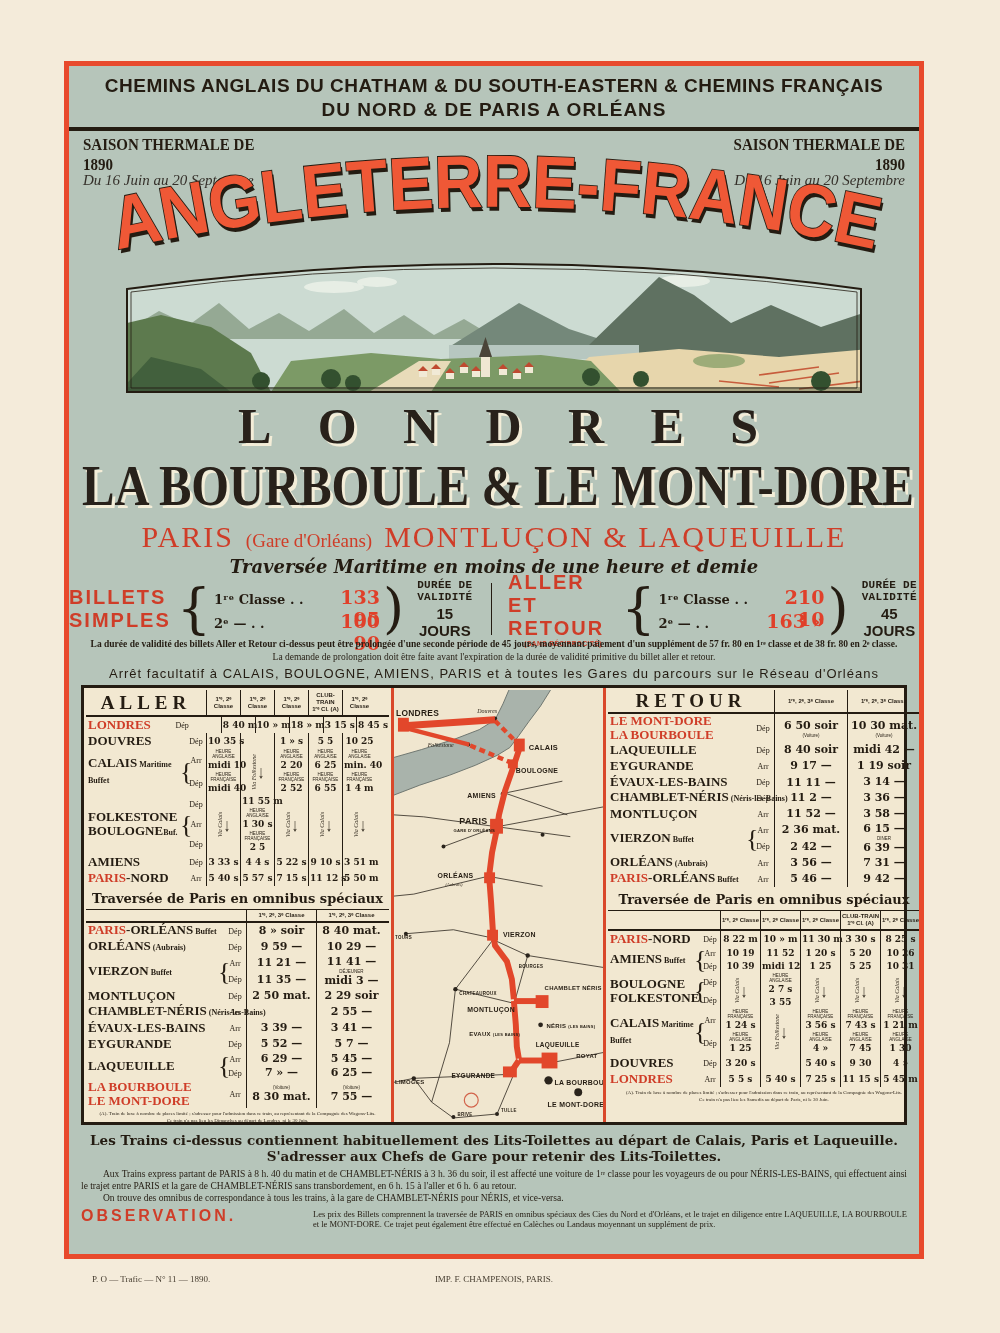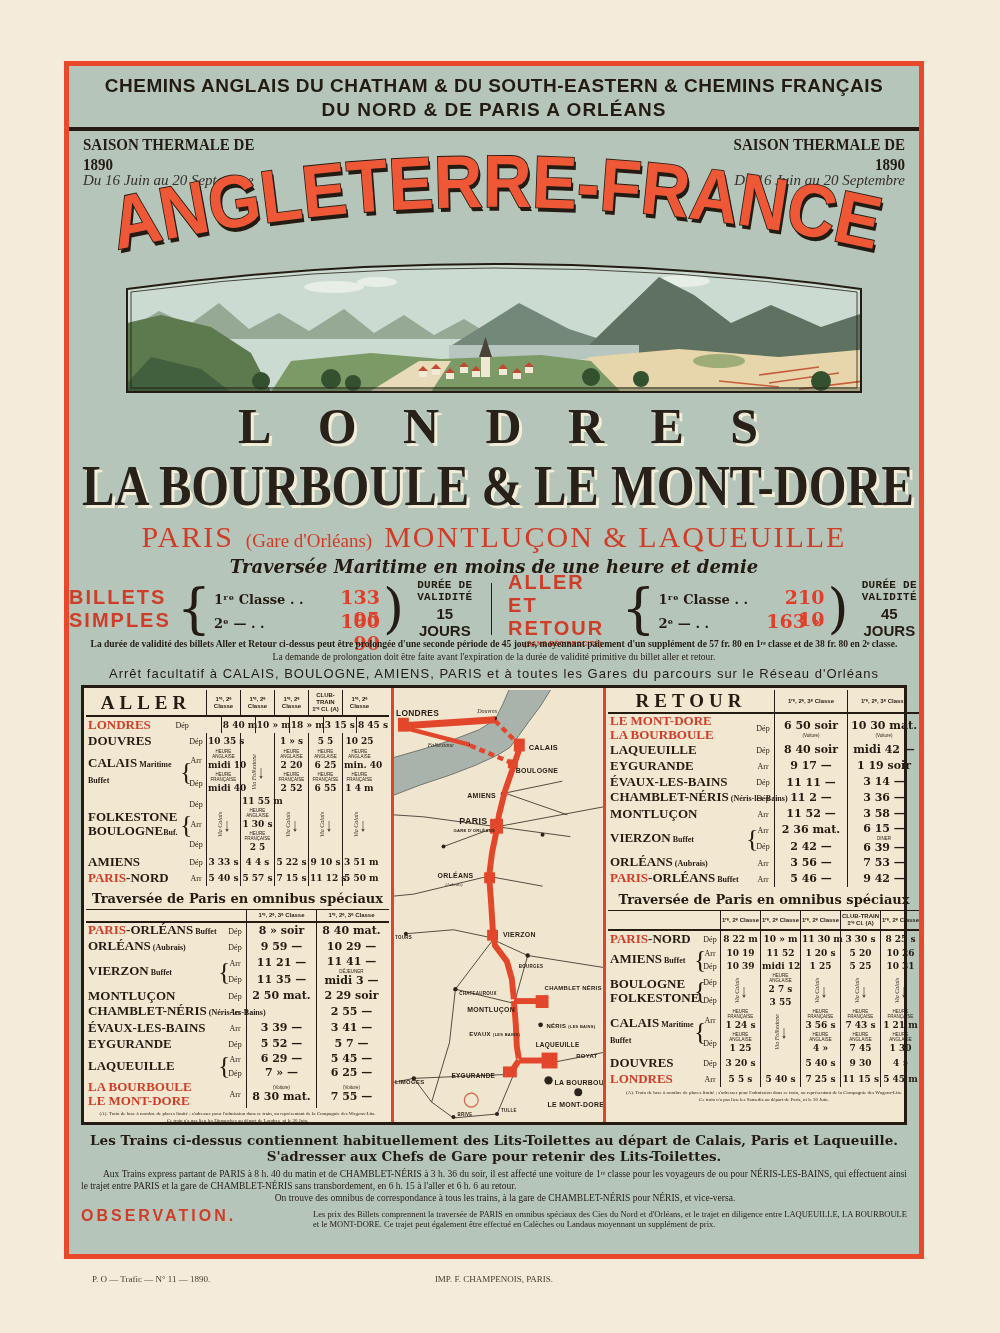--- a/index.html
+++ b/index.html
@@ -76,21 +76,21 @@
   .via-label { writing-mode:vertical-rl; transform:rotate(180deg); font-family:"Liberation Serif",serif; font-style:italic; font-size:6px; color:#241c12; }
   .via-arrow { font-size:13px; color:#241c12; transform:scaleY(1.4); }
   .omnibus { text-align:center; font-family:"DejaVu Serif",serif; font-weight:bold; font-size:13px; color:#241c12; margin:5px 0 3px 0; }
   .footnote { text-align:center; font-size:5px; line-height:6.5px; color:#241c12; margin-top:3px; }
   
   .m-lbl { font-family:"Liberation Sans",sans-serif; font-weight:bold; fill:#241c12; letter-spacing:.3px; }
   .m-it { font-family:"Liberation Serif",serif; font-style:italic; font-weight:normal; fill:#241c12; }
   
   .b-lits { text-align:center; font-family:"DejaVu Serif",serif; font-weight:bold; font-size:13.5px; color:#241c12; margin-top:7px; }
   .b-para { font-size:9.5px; color:#241c12; text-align:justify; padding:0 12px; text-indent:22px; margin-top:5px; line-height:11.5px; }
-  .b-para2 { font-size:9.5px; color:#241c12; padding:0 12px; text-indent:22px; margin-top:1px;text-align:center; }
+  .b-para2 { font-size:9.5px; color:#241c12; padding:0 12px; text-indent:22px; margin-top:1px; }
   .b-row { display:flex; align-items:flex-start; padding:0 12px; margin-top:4px; }
   .b-label { color:#cf3d28; font-family:"Liberation Sans",sans-serif; font-weight:bold; flex:none; }
   .b-label.obs { font-size:16px; letter-spacing:3px; width:232px; }
   .b-text { font-size:8.5px; line-height:10px; color:#241c12; text-align:justify; padding-top:2px; }
   
   .footer { position:absolute; top:1274px; left:64px; width:860px; font-size:9px; color:#453c2f; }
   .f-left { position:absolute; left:28px; top:0; }
   .f-center { display:block; text-align:center; }
 </style>
 </head>
@@ -934,21 +934,21 @@
               <div class="tt-tags" style="width: 22px;">
                 <div class="tt-tag">Arr</div>
               </div>
               <div class="tt-col" style="width: 73px;">
                 <div class="tt-val">
                   <div class="num">3 56 —</div>
                 </div>
               </div>
               <div class="tt-col" style="width: 73px;">
                 <div class="tt-val">
-                  <div class="num">7 53 —</div>
+                  <div class="num">7 31 —</div>
                 </div>
               </div>
             </div>
             <div class="tt-row">
               <div class="tt-st" style="width: 144px;">
                 <div class="tt-name"><span class=" red">PARIS</span><span>-ORLÉANS</span><span class="sm"> Buffet</span></div>
               </div>
               <div class="tt-tags" style="width: 22px;">
                 <div class="tt-tag">Arr</div>
               </div>

